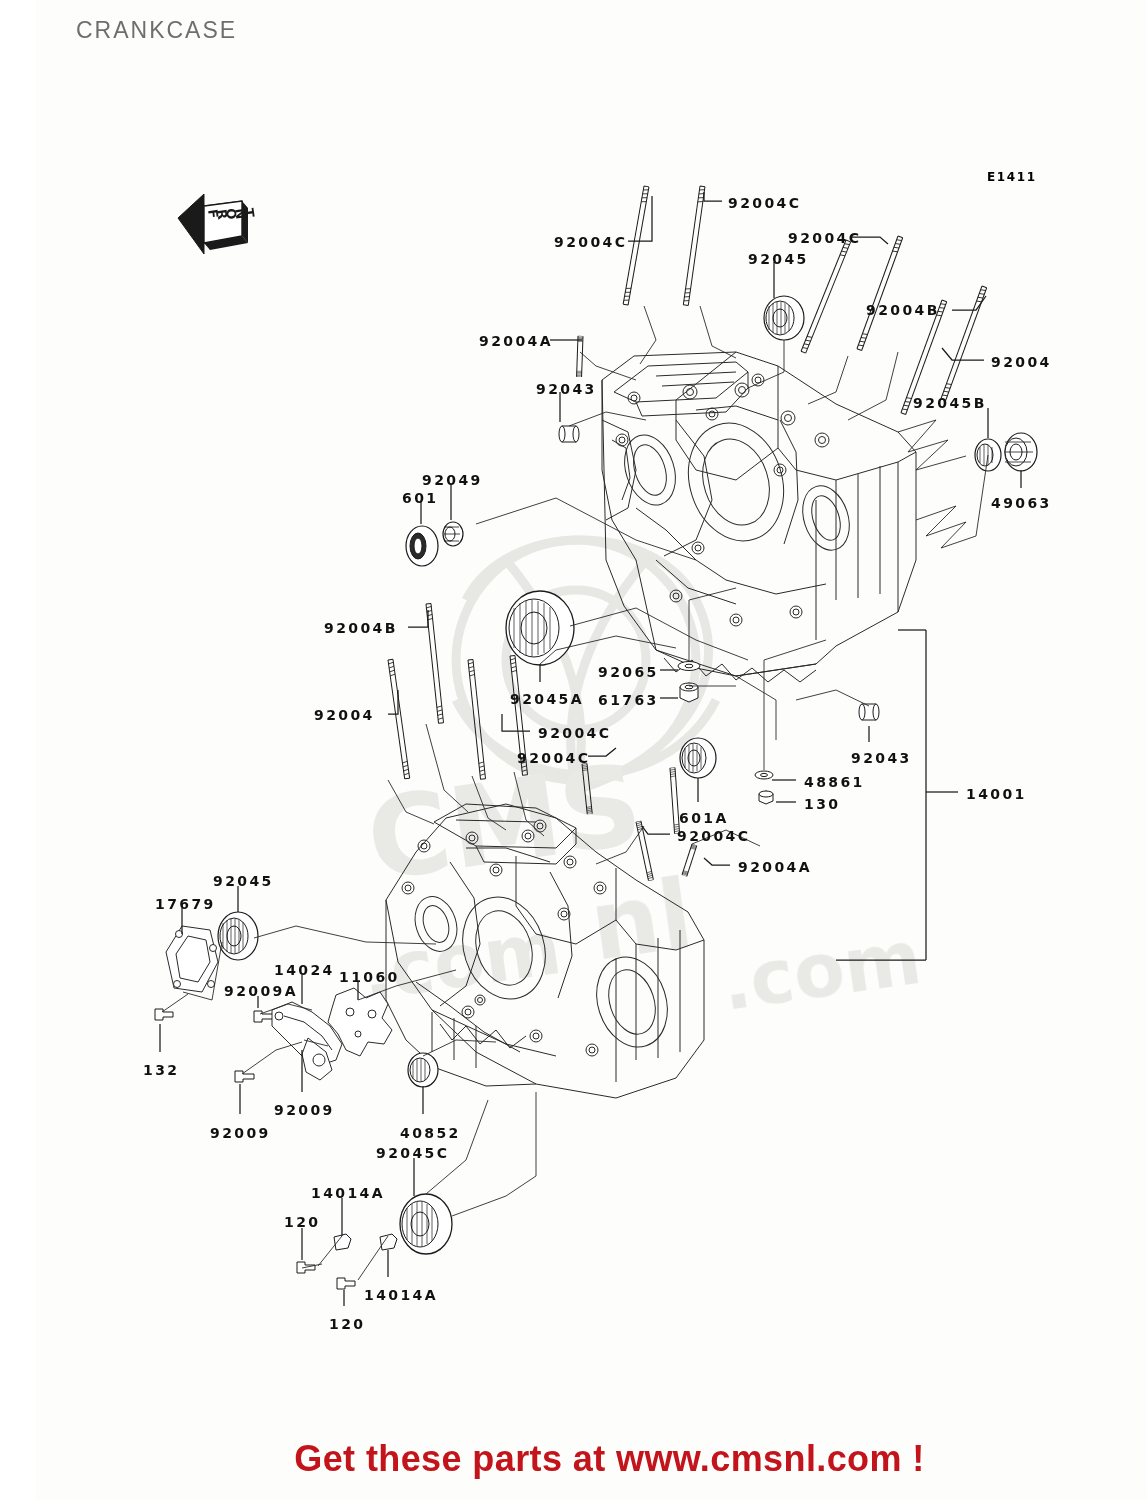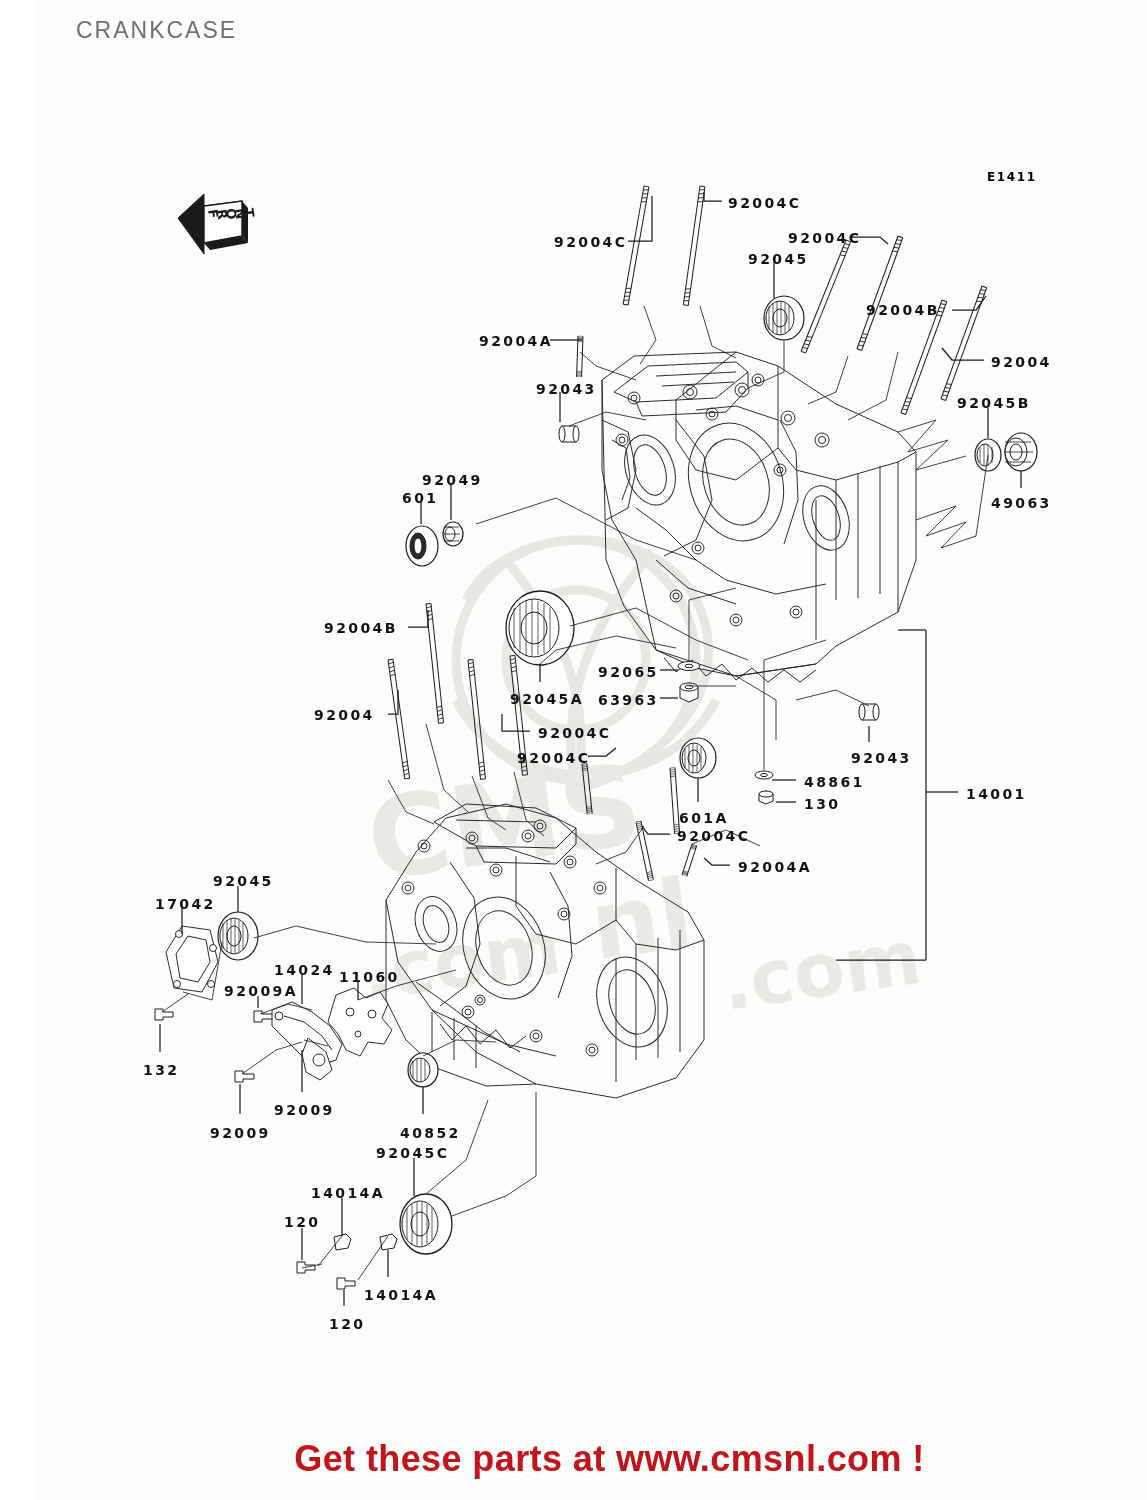--- a/index.html
+++ b/index.html
@@ -639,40 +639,40 @@
 
   <div id="callout-layer">
       <div class="callout" style="left: 692px; top: 196px;">92004C</div>
       <div class="callout" style="left: 518px; top: 235px;">92004C</div>
       <div class="callout" style="left: 752px; top: 231px;">92004C</div>
       <div class="callout" style="left: 712px; top: 252px;">92045</div>
       <div class="callout" style="left: 830px; top: 303px;">92004B</div>
       <div class="callout" style="left: 955px; top: 355px;">92004</div>
       <div class="callout" style="left: 443px; top: 334px;">92004A</div>
       <div class="callout" style="left: 500px; top: 382px;">92043</div>
-      <div class="callout" style="left: 921px; top: 396px;">92045B</div>
+      <div class="callout" style="left: 877px; top: 396px;">92045B</div>
       <div class="callout" style="left: 955px; top: 496px;">49063</div>
       <div class="callout" style="left: 386px; top: 473px;">92049</div>
       <div class="callout" style="left: 366px; top: 491px;">601</div>
       <div class="callout" style="left: 288px; top: 621px;">92004B</div>
       <div class="callout" style="left: 474px; top: 692px;">92045A</div>
       <div class="callout" style="left: 562px; top: 665px;">92065</div>
-      <div class="callout" style="left: 562px; top: 693px;">63963</div>
+      <div class="callout" style="left: 562px; top: 693px;">61763</div>
       <div class="callout" style="left: 278px; top: 708px;">92004</div>
       <div class="callout" style="left: 502px; top: 726px;">92004C</div>
       <div class="callout" style="left: 481px; top: 751px;">92004C</div>
       <div class="callout" style="left: 815px; top: 751px;">92043</div>
       <div class="callout" style="left: 768px; top: 775px;">48861</div>
       <div class="callout" style="left: 768px; top: 797px;">130</div>
       <div class="callout" style="left: 930px; top: 787px;">14001</div>
       <div class="callout" style="left: 643px; top: 811px;">601A</div>
       <div class="callout" style="left: 641px; top: 829px;">92004C</div>
       <div class="callout" style="left: 702px; top: 860px;">92004A</div>
       <div class="callout" style="left: 177px; top: 874px;">92045</div>
-      <div class="callout" style="left: 119px; top: 897px;">17042</div>
+      <div class="callout" style="left: 119px; top: 897px;">17679</div>
       <div class="callout" style="left: 238px; top: 963px;">14024</div>
       <div class="callout" style="left: 303px; top: 970px;">11060</div>
       <div class="callout" style="left: 188px; top: 984px;">92009A</div>
       <div class="callout" style="left: 107px; top: 1063px; text-align: center;">132</div>
       <div class="callout" style="left: 238px; top: 1103px;">92009</div>
       <div class="callout" style="left: 174px; top: 1126px;">92009</div>
       <div class="callout" style="left: 364px; top: 1126px;">40852</div>
       <div class="callout" style="left: 340px; top: 1146px;">92045C</div>
       <div class="callout" style="left: 275px; top: 1186px;">14014A</div>
       <div class="callout" style="left: 248px; top: 1215px;">120</div>

